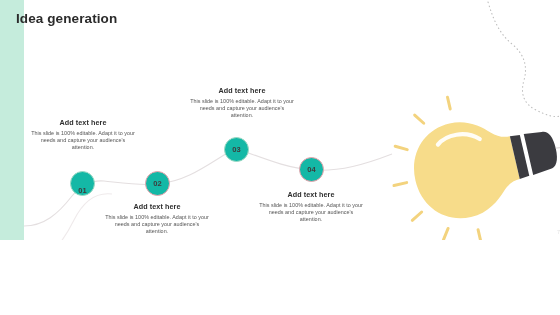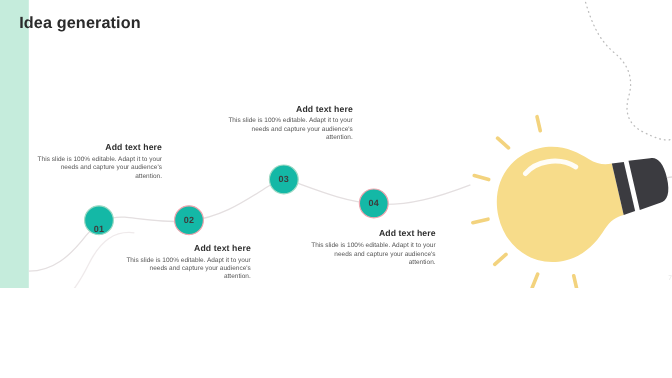--- a/index.html
+++ b/index.html
@@ -56,21 +56,21 @@
     font-weight: bold;
     color: #3d3d3d;
     letter-spacing: 0.2px;
   }
   .node-teal  { border: 1.4px solid #9ed9c4; }
   .node-pink  { border: 1.4px solid #efa3ad; }
 
   .text-block {
     position: absolute;
     width: 104px;
-    text-align: right;
+    text-align: center;
     line-height: 1.32;
   }
   .tb-head {
     font-size: 7.2px;
     font-weight: bold;
     color: #2e2e2e;
     margin: 0 0 2px 0;
     letter-spacing: 0.1px;
   }
   .tb-body {

